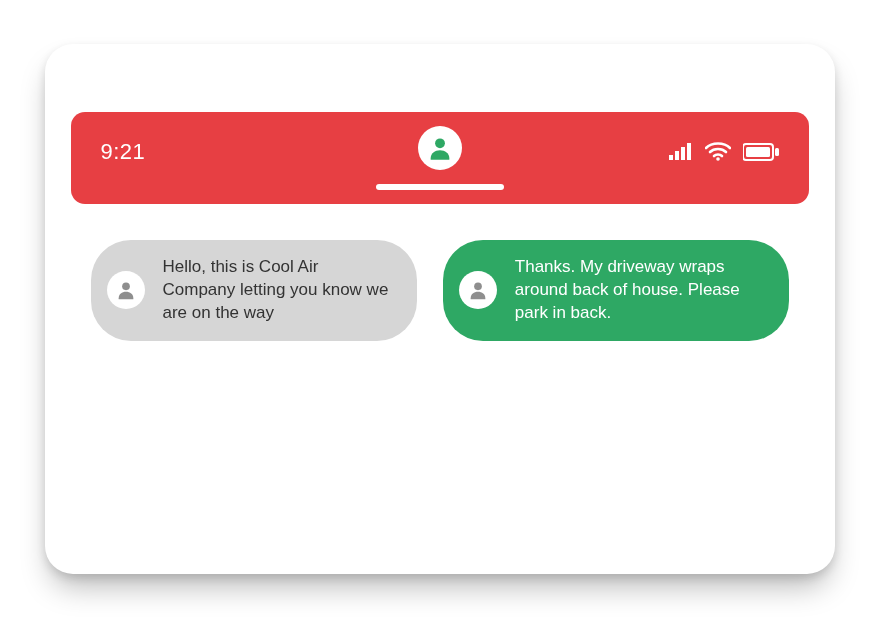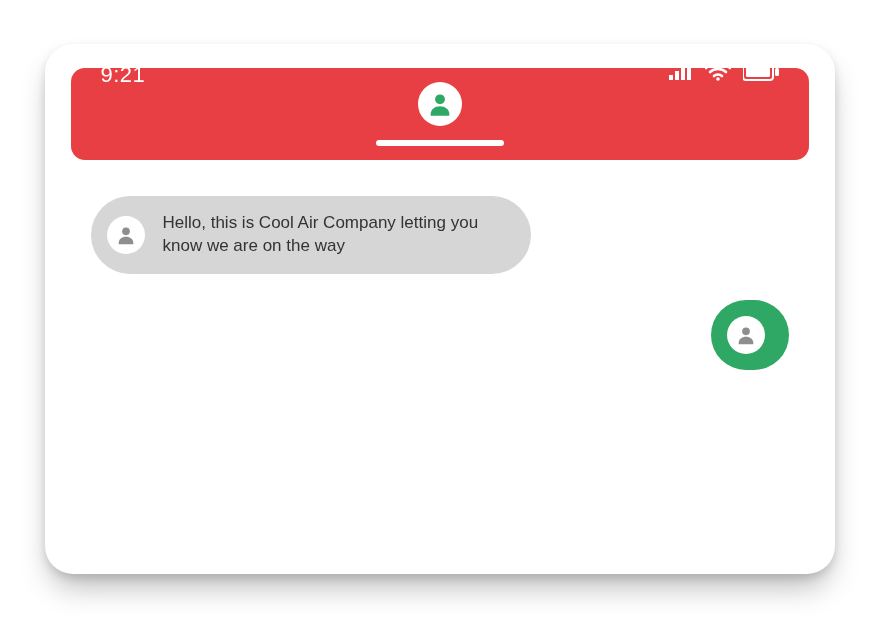--- a/index.html
+++ b/index.html
@@ -23,24 +23,25 @@
     border-radius: 28px;
     box-shadow: 0 18px 30px -6px rgba(0,0,0,0.28), 0 4px 10px rgba(0,0,0,0.12);
     padding: 24px 26px 26px 26px;
     position: relative;
   }
   .header {
     width: 100%;
     height: 92px;
     border-radius: 14px;
     display: flex;
-    align-items: flex-start;
+    align-items: center;
     justify-content: space-between;
     padding: 0 30px 6px 30px;
     position: relative;
+    margin-top: 44px;
   }
   .header .center {
     position: absolute;
     left: 50%;
     top: 50%;
     transform: translate(-50%, -50%);
     display: flex;
     flex-direction: column;
     align-items: center;
   }
@@ -76,21 +77,21 @@
   .avatar.sm {
     width: 38px;
     height: 38px;
     flex: none;
   }
   .avatar svg { display: block; }
 
   .thread {
     padding: 36px 20px 0 20px;
     display: flex;
-    flex-direction: column;
+    flex-direction: row;
     gap: 26px;
   }
   .bubble {
     display: flex;
     align-items: center;
     gap: 18px;
     border-radius: 40px;
     padding: 16px 24px 16px 16px;
     max-width: 440px;
   }
@@ -161,19 +162,20 @@
         <div class="text">Hello, this is Cool Air Company letting you know we are on the way</div>
       </div>
 
       <div class="bubble outgoing" style="background:#2ea864">
         <div class="avatar sm">
           <svg width="22" height="22" viewBox="0 0 24 24">
             <circle cx="12" cy="8" r="4.2" fill="#8e8e8e"></circle>
             <path d="M4 21c0-4.4 3.6-7 8-7s8 2.6 8 7v1H4v-1z" fill="#8e8e8e"></path>
           </svg>
         </div>
+        <div class="text">Thanks. My driveway wraps around back of house. Please park in back.</div>
       </div>
 
 
     </div>
 
   </div>
 </div>
 
 </body></html>

